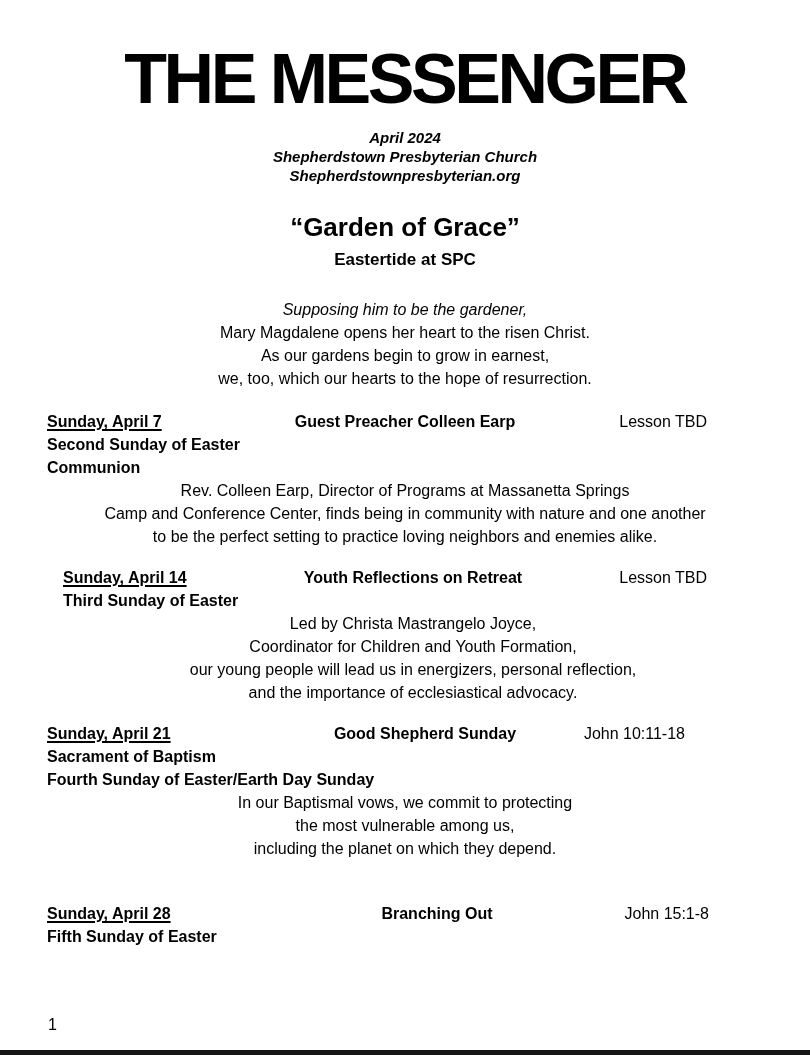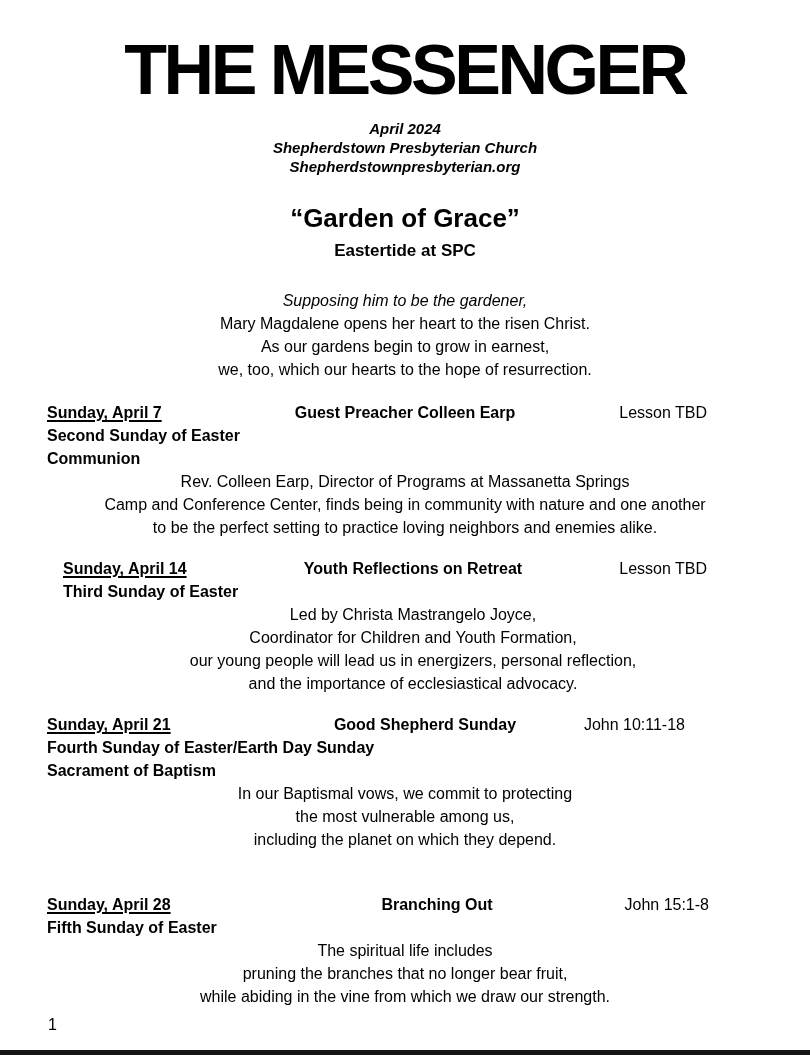--- a/index.html
+++ b/index.html
@@ -10,21 +10,21 @@
     background: #ffffff;
     color: #000000;
     font-family: "Liberation Sans", sans-serif;
     overflow: hidden;
   }
   .content {
     padding: 0 47px;
     text-align: center;
   }
   .masthead-title {
-    padding-top: 35px;
+    padding-top: 44px;
     font-weight: 700;
     font-size: 70px;
     line-height: 1;
     letter-spacing: -0.05em;
     white-space: nowrap;
   }
   .masthead-sub {
     margin-top: 14px;
     font-weight: 700;
     font-size: 15px;
@@ -147,40 +147,35 @@
         <div>and the importance of ecclesiastical advocacy.</div>
       </div>
     </div>
 
     <div class="svc svc-3">
       <div class="svc-head">
         <span class="svc-date">Sunday, April 21</span>
         <span class="svc-title">Good Shepherd Sunday</span>
         <span class="svc-lesson">John 10:11-18</span>
       </div>
+      <div class="svc-sub">Sacrament of Baptism</div>
       <div class="svc-sub">Fourth Sunday of Easter/Earth Day Sunday</div>
-      <div class="svc-sub">Sacrament of Baptism</div>
       <div class="svc-desc">
         <div>In our Baptismal vows, we commit to protecting</div>
         <div>the most vulnerable among us,</div>
         <div>including the planet on which they depend.</div>
       </div>
     </div>
 
     <div class="svc svc-4">
       <div class="svc-head">
         <span class="svc-date">Sunday, April 28</span>
         <span class="svc-title">Branching Out</span>
         <span class="svc-lesson">John 15:1-8</span>
       </div>
       <div class="svc-sub">Fifth Sunday of Easter</div>
-      <div class="svc-desc">
-        <div>The spiritual life includes</div>
-        <div>pruning the branches that no longer bear fruit,</div>
-        <div>while abiding in the vine from which we draw our strength.</div>
-      </div>
     </div>
 
   </div>
 
   <div class="page-num">1</div>
   <div class="bottom-edge"></div>
 </div>
 
 </body></html>

